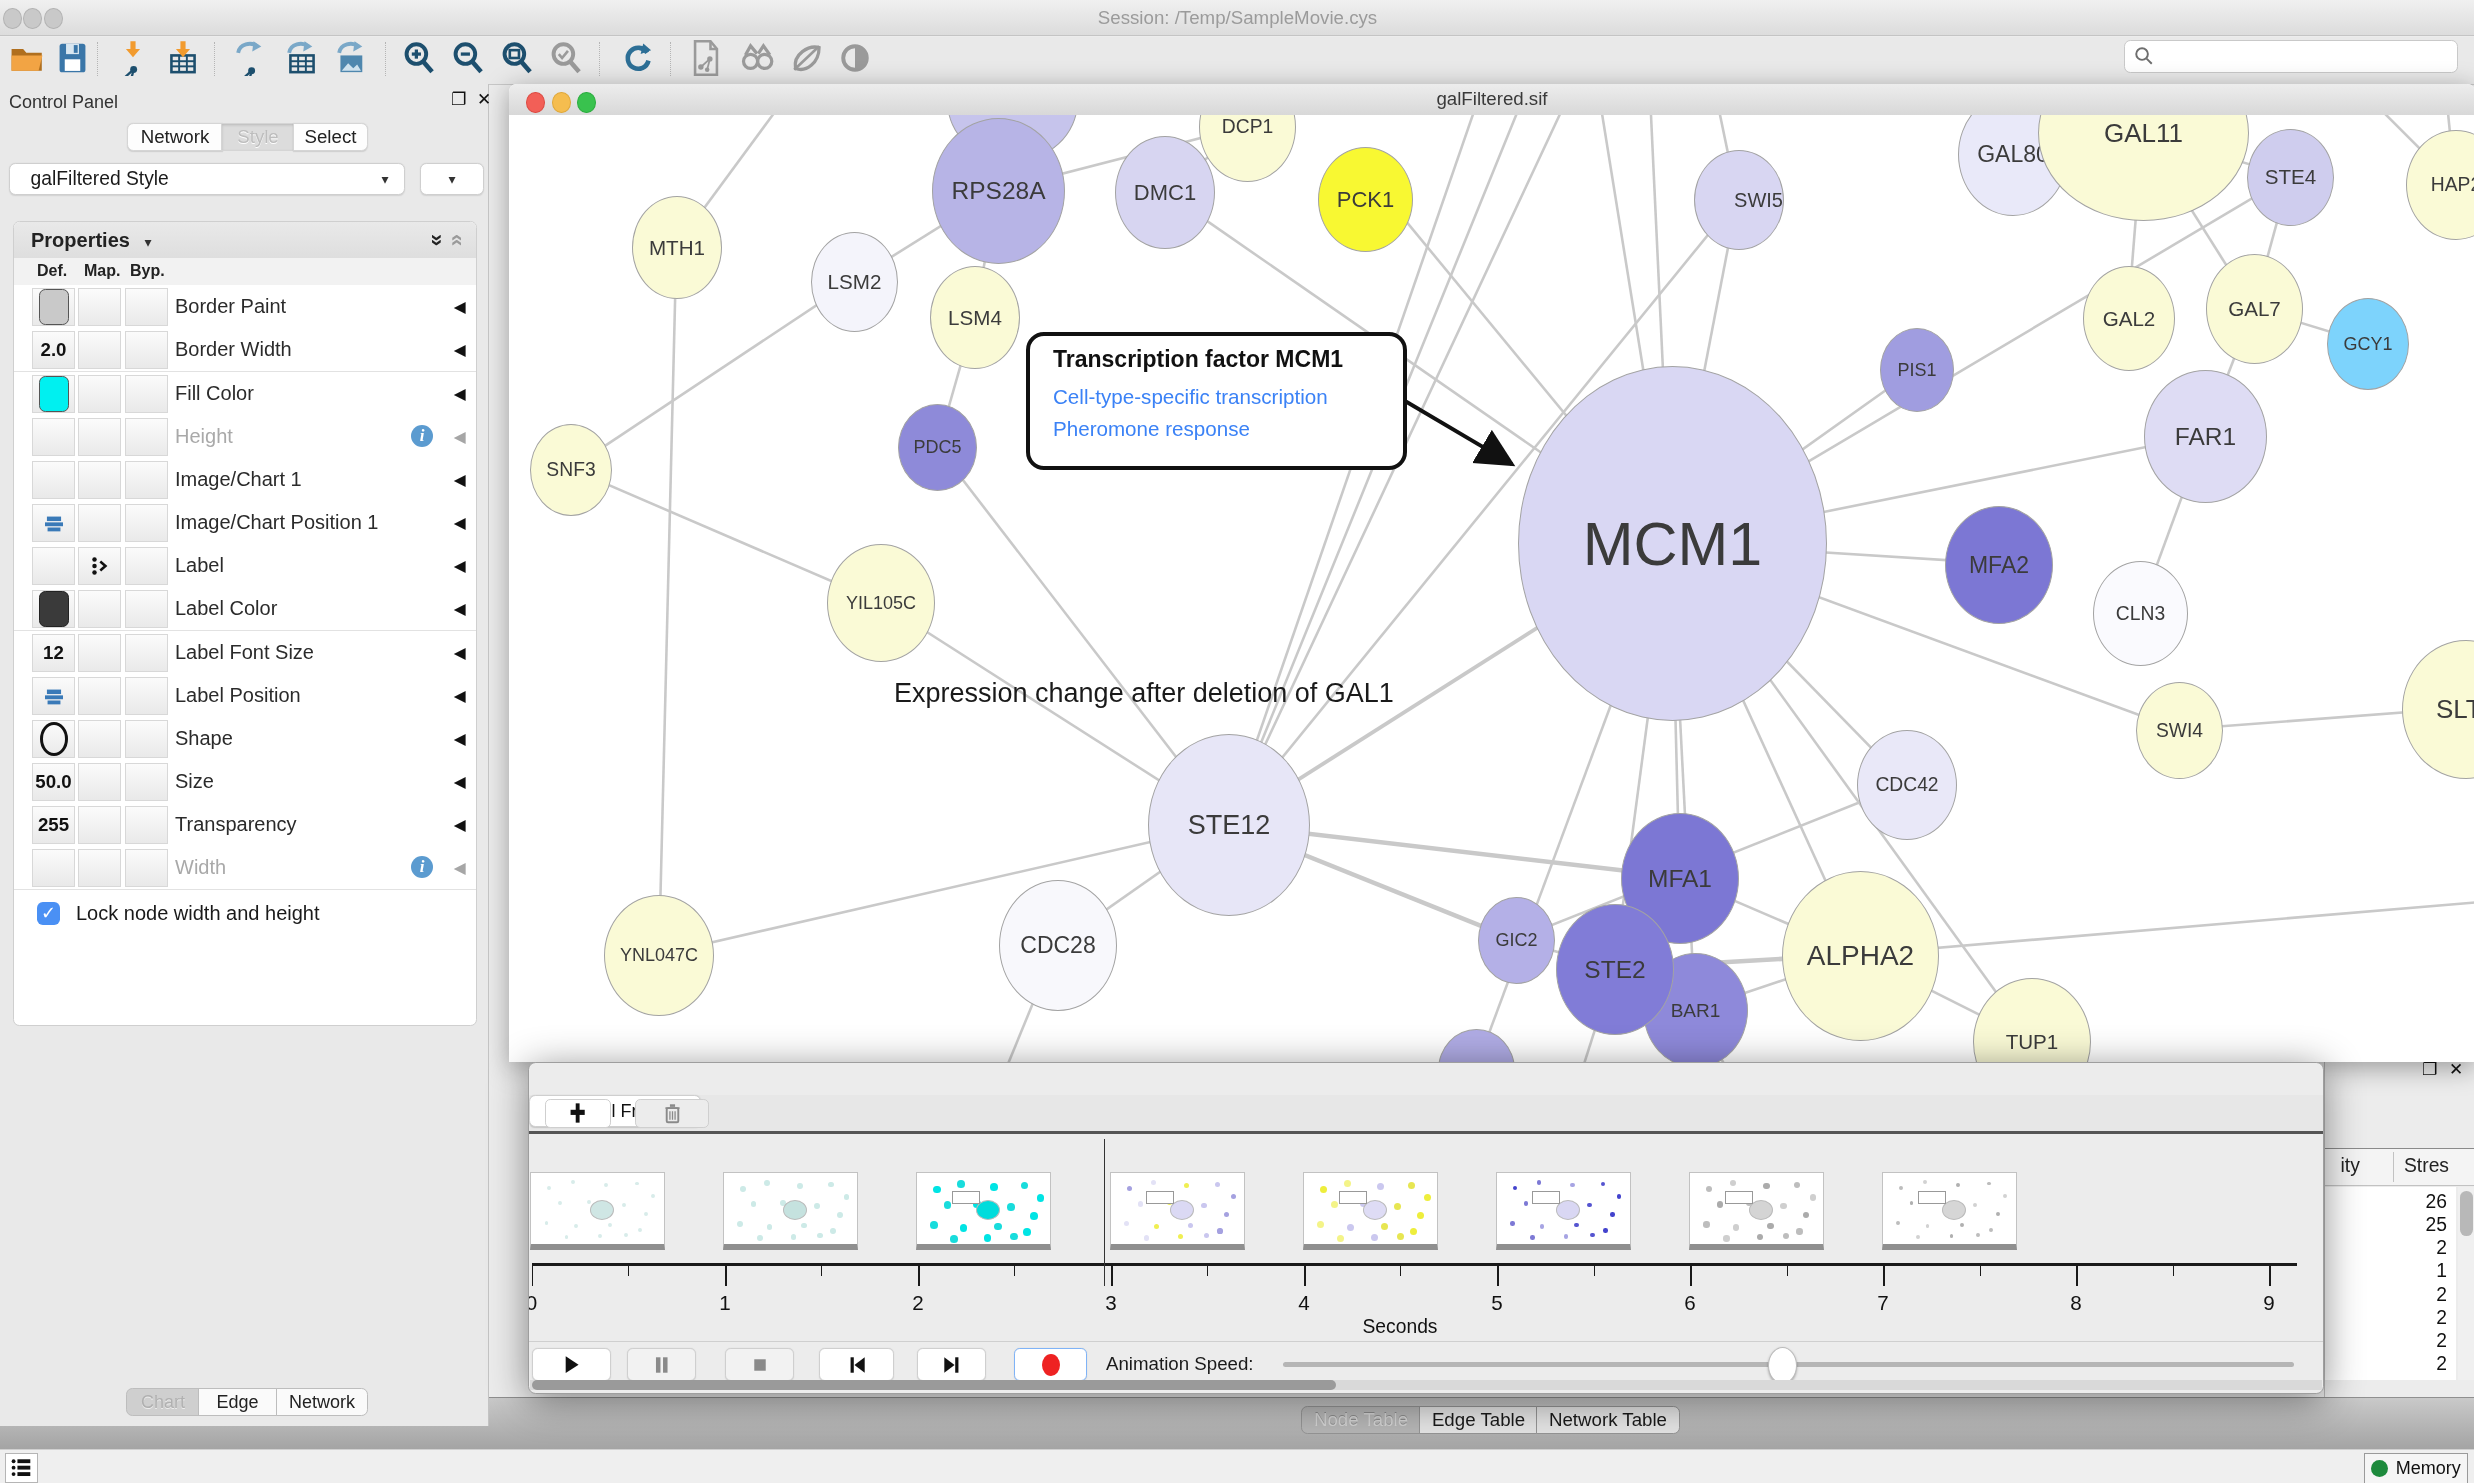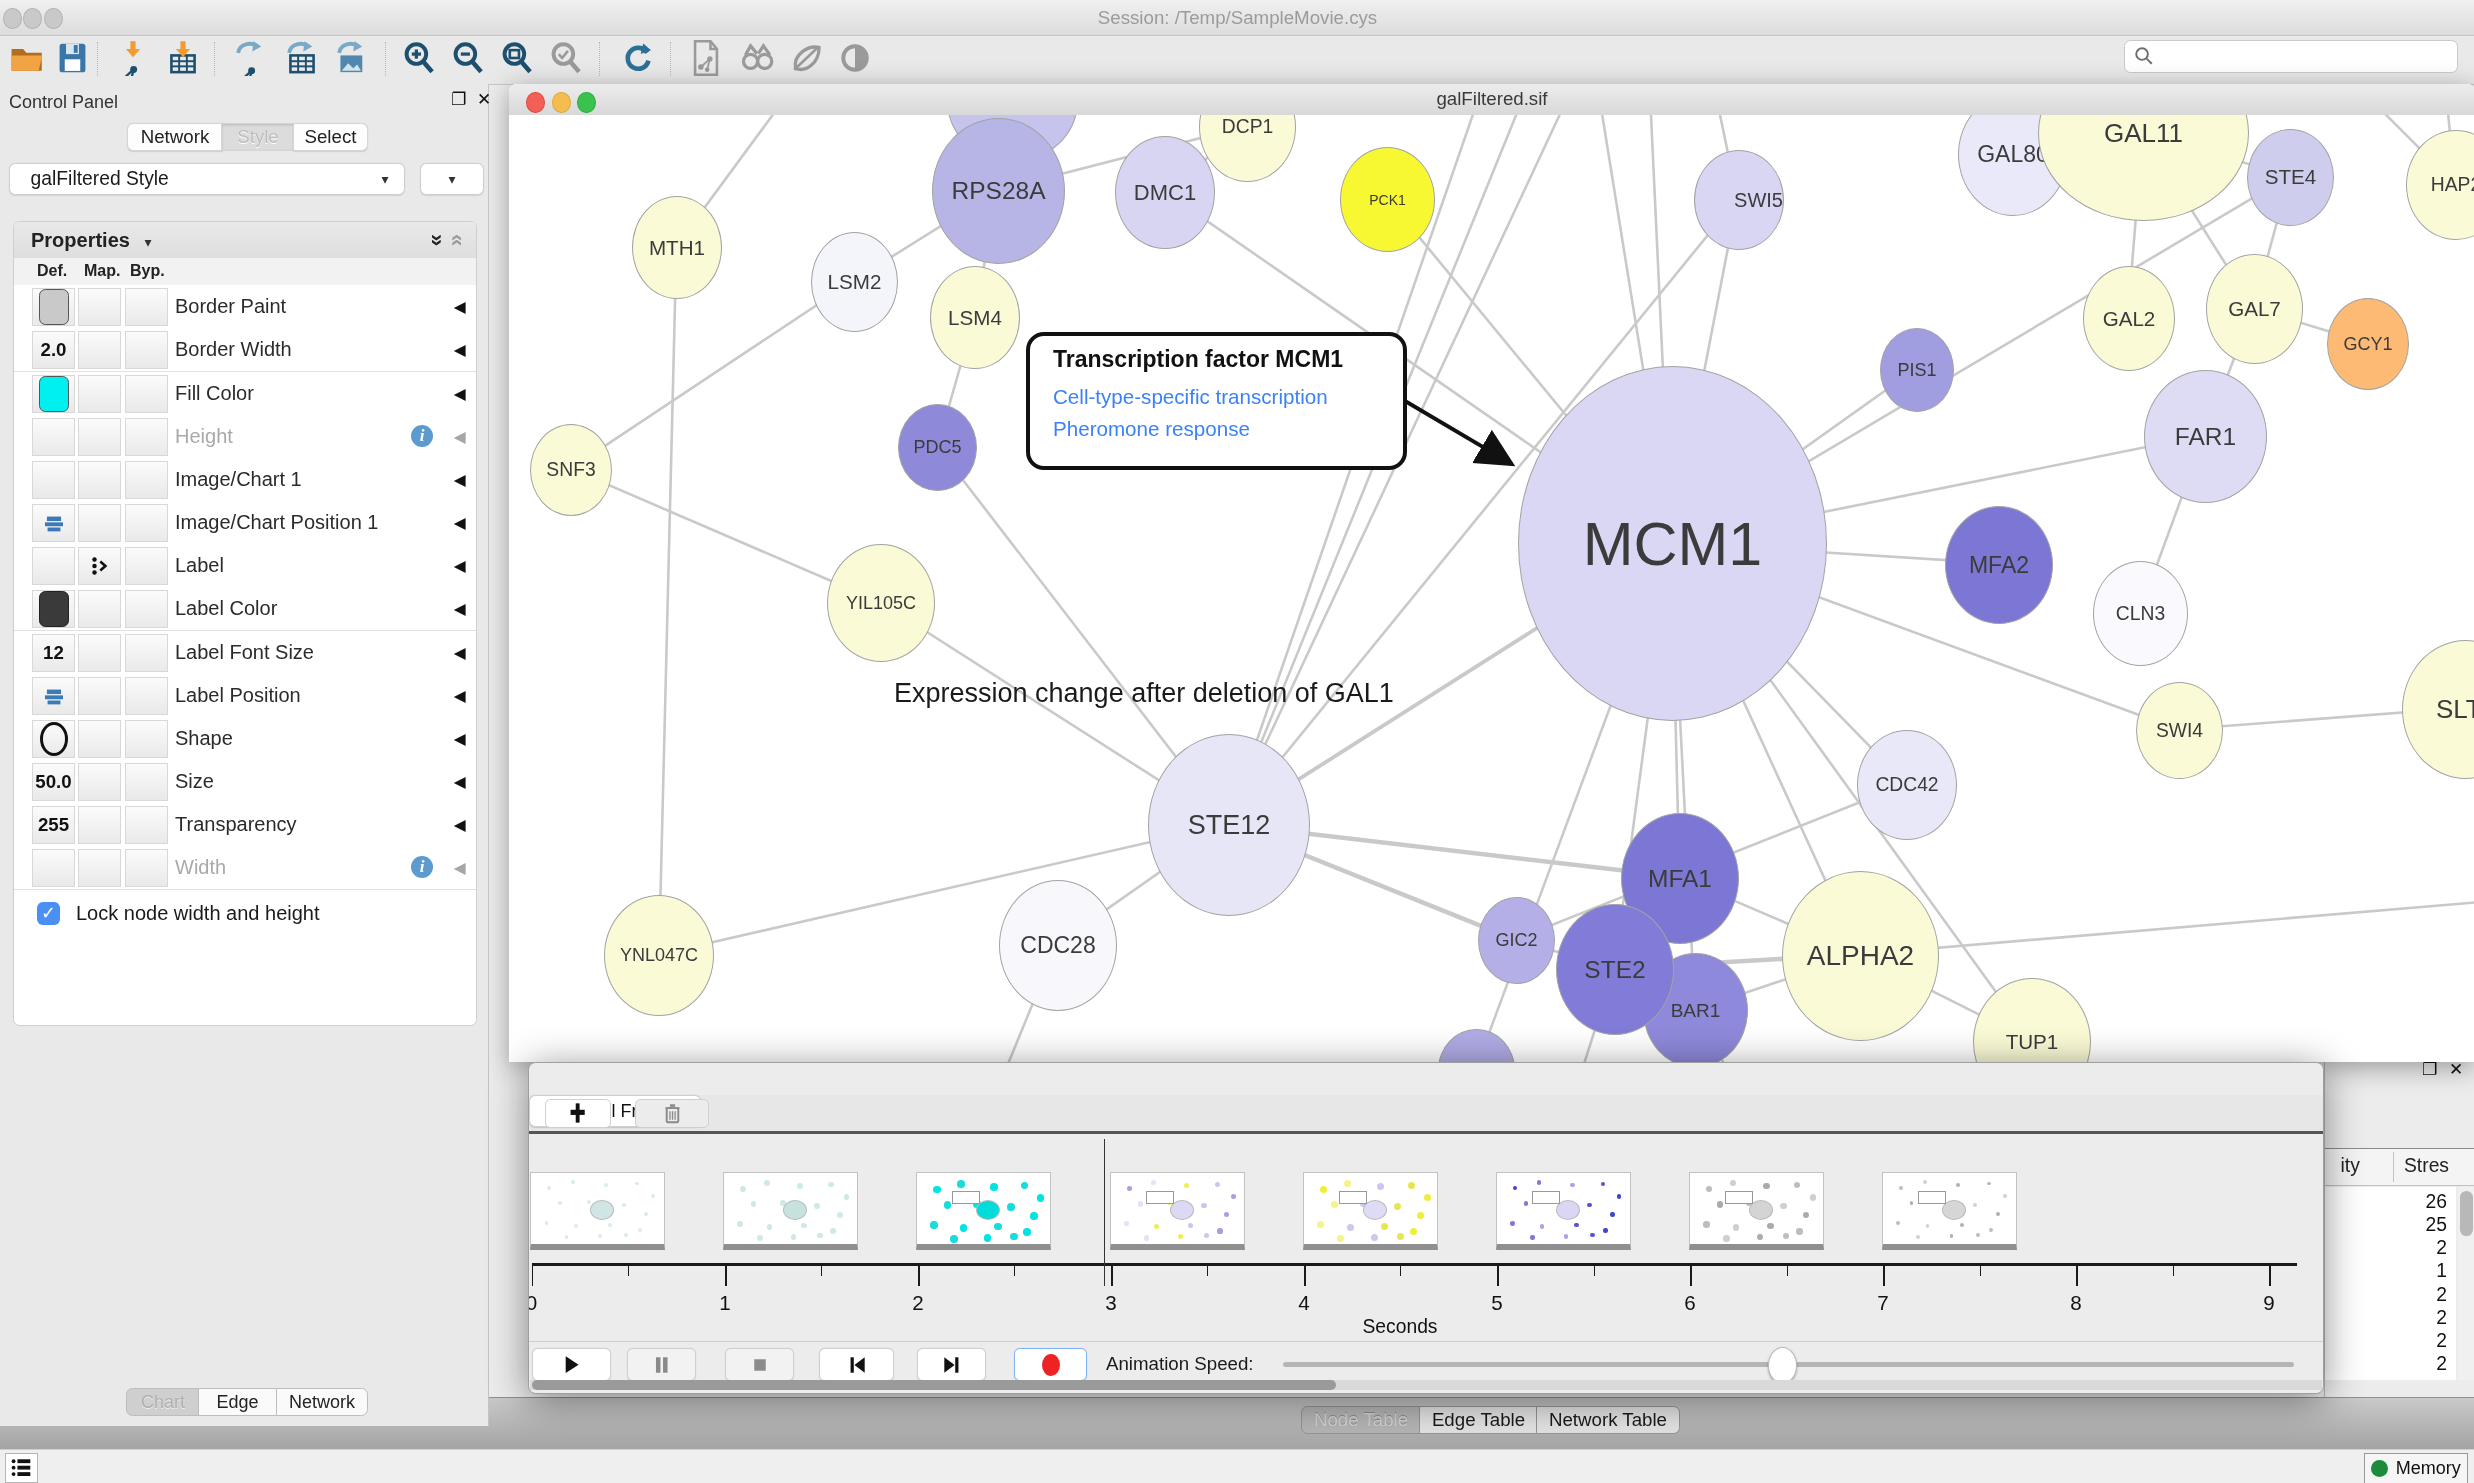--- a/index.html
+++ b/index.html
@@ -541,21 +541,21 @@
           <div class="node" style="left: 438px; top: -74px; width: 129px; height: 119px; background: rgb(198, 196, 236); font-size: 0px;"></div>
           <div class="node" style="left: 690px; top: -43px; width: 95px; height: 108px; background: rgb(250, 250, 214); font-size: 19.3px;">
             <span>DCP1</span>
           </div>
           <div class="node" style="left: 423px; top: 3.2px; width: 131px; height: 144px; background: rgb(183, 180, 230); font-size: 24.5px;">
             <span>RPS28A</span>
           </div>
           <div class="node" style="left: 606px; top: 21px; width: 98px; height: 111px; background: rgb(215, 213, 241); font-size: 22px;">
             <span>DMC1</span>
           </div>
-          <div class="node" style="left: 831px; top: 32px; width: 93px; height: 103px; background: rgb(248, 248, 50); font-size: 14px;">
+          <div class="node" style="left: 809px; top: 32px; width: 93px; height: 103px; background: rgb(248, 248, 50); font-size: 22px;">
             <span>PCK1</span>
           </div>
           <div class="node" style="left: 1185px; top: 35px; width: 88px; height: 98px; background: rgb(216, 214, 242); font-size: 20px; justify-content: flex-end;">
             <span>SWI5</span>
           </div>
           <div class="node" style="left: 1449px; top: -22px; width: 108px; height: 121px; background: rgb(233, 233, 249); font-size: 23px;">
             <span>GAL80</span>
           </div>
           <div class="node" style="left: 1529px; top: -70px; width: 209px; height: 174px; background: rgb(250, 250, 214); font-size: 26px;">
             <span>GAL11</span>
@@ -574,21 +574,21 @@
           </div>
           <div class="node" style="left: 421px; top: 151px; width: 88px; height: 101px; background: rgb(250, 250, 214); font-size: 20.6px;">
             <span>LSM4</span>
           </div>
           <div class="node" style="left: 1574px; top: 151px; width: 90px; height: 103px; background: rgb(250, 250, 214); font-size: 20.6px;">
             <span>GAL2</span>
           </div>
           <div class="node" style="left: 1697px; top: 139px; width: 95px; height: 108px; background: rgb(250, 250, 214); font-size: 20.6px;">
             <span>GAL7</span>
           </div>
-          <div class="node" style="left: 1818px; top: 183px; width: 80px; height: 90px; background: #fdba74; font-size: 18px;">
+          <div class="node" style="left: 1818px; top: 183px; width: 80px; height: 90px; background: #7dd3fc; font-size: 18px;">
             <span>GCY1</span>
           </div>
           <div class="node" style="left: 1371px; top: 213px; width: 72px; height: 82px; background: rgb(160, 157, 224); font-size: 18px;">
             <span>PIS1</span>
           </div>
           <div class="node" style="left: 1635px; top: 255px; width: 121px; height: 131px; background: rgb(222, 220, 244); font-size: 24.5px;">
             <span>FAR1</span>
           </div>
           <div class="node" style="left: 21px; top: 309px; width: 80px; height: 90px; background: rgb(250, 250, 214); font-size: 19.3px;">
             <span>SNF3</span>

